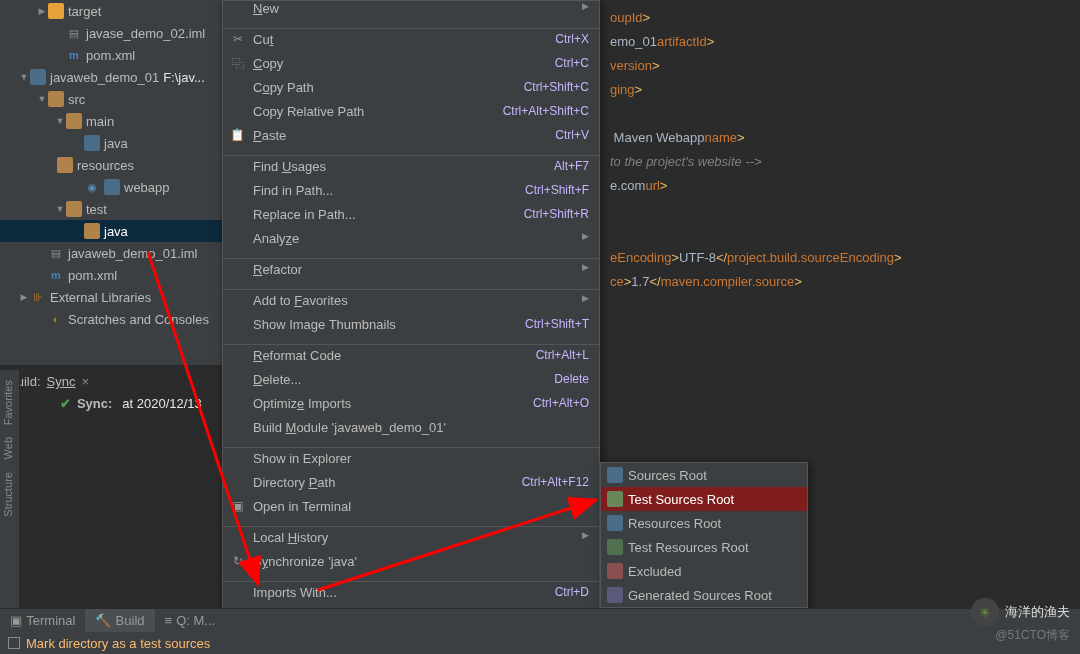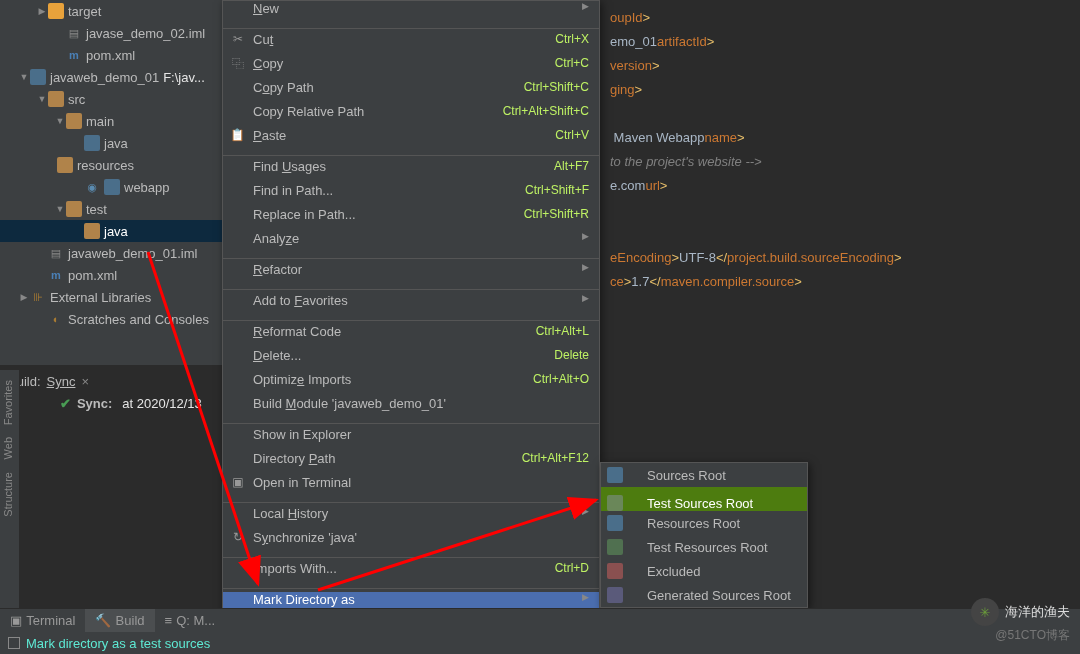--- a/index.html
+++ b/index.html
@@ -25,42 +25,42 @@
 .close-x { color:#888; }
 .sync-row { position:absolute; left:60px; top:396px; display:flex; align-items:center; gap:6px; }
 .chk { color:#499c54; font-weight:bold; }
 
 .side-tabs { position:absolute; left:0; top:370px; width:20px; height:250px; background:#3c3f41; border-right:1px solid #2b2b2b; }
 .vt { writing-mode:vertical-rl; transform:rotate(180deg); color:#888; font-size:11px; padding:6px 2px; cursor:pointer; }
 
 .bottom { position:absolute; left:0; bottom:22px; right:0; height:24px; background:#3c3f41; border-top:1px solid #2b2b2b; display:flex; align-items:center; }
 .btab { padding:0 10px; display:flex; align-items:center; gap:4px; height:100%; color:#999; }
 .btab.act { background:#4b4e50; }
-.status { position:absolute; left:0; bottom:0; right:0; height:22px; background:#3c3f41; display:flex; align-items:center; padding:0 8px; color:#5eead4; }
+.status { position:absolute; left:0; bottom:0; right:0; height:22px; background:#3c3f41; display:flex; align-items:center; padding:0 8px; color:#fdba74; }
 .cb { width:12px; height:12px; border:1px solid #888; margin-right:6px; }
 
 .editor { position:absolute; left:600px; top:0; right:0; height:360px; background:#2b2b2b; padding:6px 10px; font-family:Consolas,monospace; font-size:14px; line-height:24px; white-space:pre; overflow:hidden; }
 .t-br { color:#e8bf6a; }
 .t-txt { color:#a9b7c6; }
 .t-cm { color:#808080; font-style:italic; }
 .t-pink { color:#cc7832; }
 
 .ctx { position:absolute; left:222px; top:0; width:378px; background:#3c3f41; border:1px solid #555; box-shadow:2px 2px 8px rgba(0,0,0,0.5); }
 .mi { display:flex; height:24px; padding:0 10px 0 6px; }
 .mi:hover, .mi.hl { background:#4b6eaf; color:#fff; }
 .mi .ic { width:18px; display:inline-flex; justify-content:center; color:#999; font-size:12px; }
 .mi .lb { flex:1; padding-left:6px; }
-.mi .sc { color:#bef264; font-size:12px; }
+.mi .sc { color:#c4b5fd; font-size:12px; }
 .mi .sub { color:#888; font-size:9px; }
 .sep { height:1px; background:#555; margin:3px 0; }
 .u { text-decoration:underline; }
 
 .submenu { position:absolute; left:600px; top:462px; width:208px; background:#3c3f41; border:1px solid #555; box-shadow:2px 2px 8px rgba(0,0,0,0.5); }
-.si { display:flex; align-items:center; height:24px; padding:0 10px 0 6px; gap:20px; }
-.si.hl { background:#4d7c0f; color:#fff;align-items:flex-end; }
+.si { display:flex; align-items:center; height:24px; padding:0 10px 0 6px; gap:1px; }
+.si.hl { background:#7f1d1d; color:#fff; }
 
 .arrow { position:absolute; pointer-events:none; }
 .wm { position:absolute; right:10px; bottom:28px; display:flex; align-items:center; gap:6px; color:#ddd; font-size:18px; }
 .wm-sub { position:absolute; right:10px; bottom:10px; color:#777; font-size:12px; }
 .wm-ic { width:28px; height:28px; border-radius:50%; background:#444; display:flex; align-items:center; justify-content:center; color:#6a9c3a; }
 </style>
 </head>
 <body>
 
 <div class="tree" id="tree">
@@ -219,20 +219,25 @@
     <div class="mi">
       <span class="ic"></span>
       <span class="lb"><span class="u">R</span>efactor</span>
       <span class="sub">▶</span>
     </div>
     <div class="sep"></div>
     <div class="mi">
       <span class="ic"></span>
       <span class="lb">Add to <span class="u">F</span>avorites</span>
       <span class="sub">▶</span>
+    </div>
+    <div class="mi">
+      <span class="ic"></span>
+      <span class="lb">Show Image Thumbnails</span>
+      <span class="sc">Ctrl+Shift+T</span>
     </div>
     <div class="sep"></div>
     <div class="mi">
       <span class="ic"></span>
       <span class="lb"><span class="u">R</span>eformat Code</span>
       <span class="sc">Ctrl+Alt+L</span>
     </div>
     <div class="mi">
       <span class="ic"></span>
       <span class="lb"><span class="u">D</span>elete...</span>

